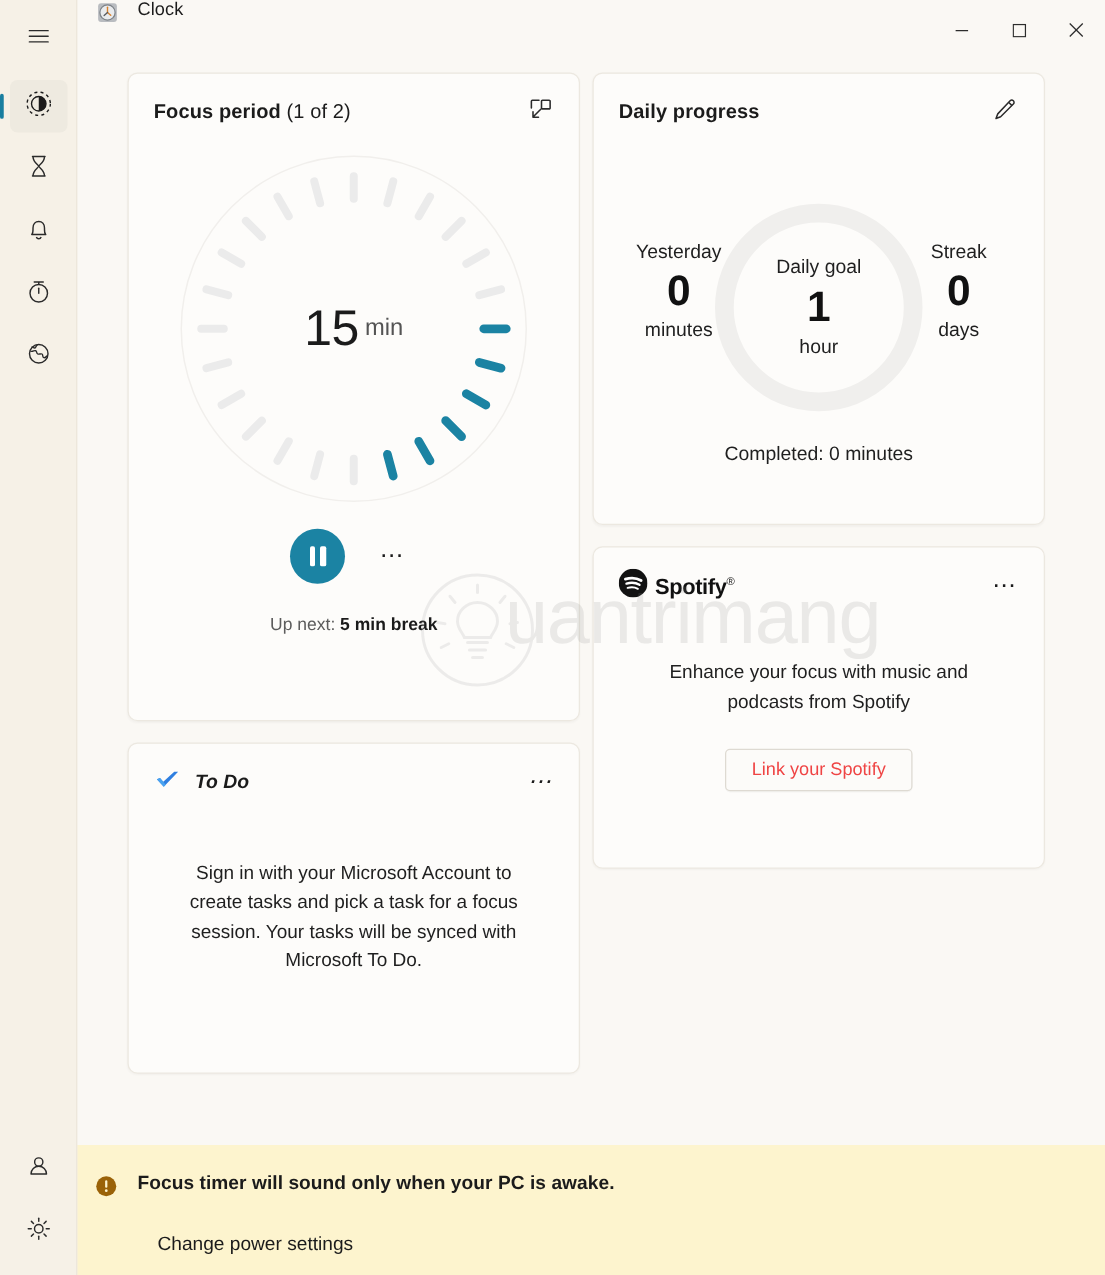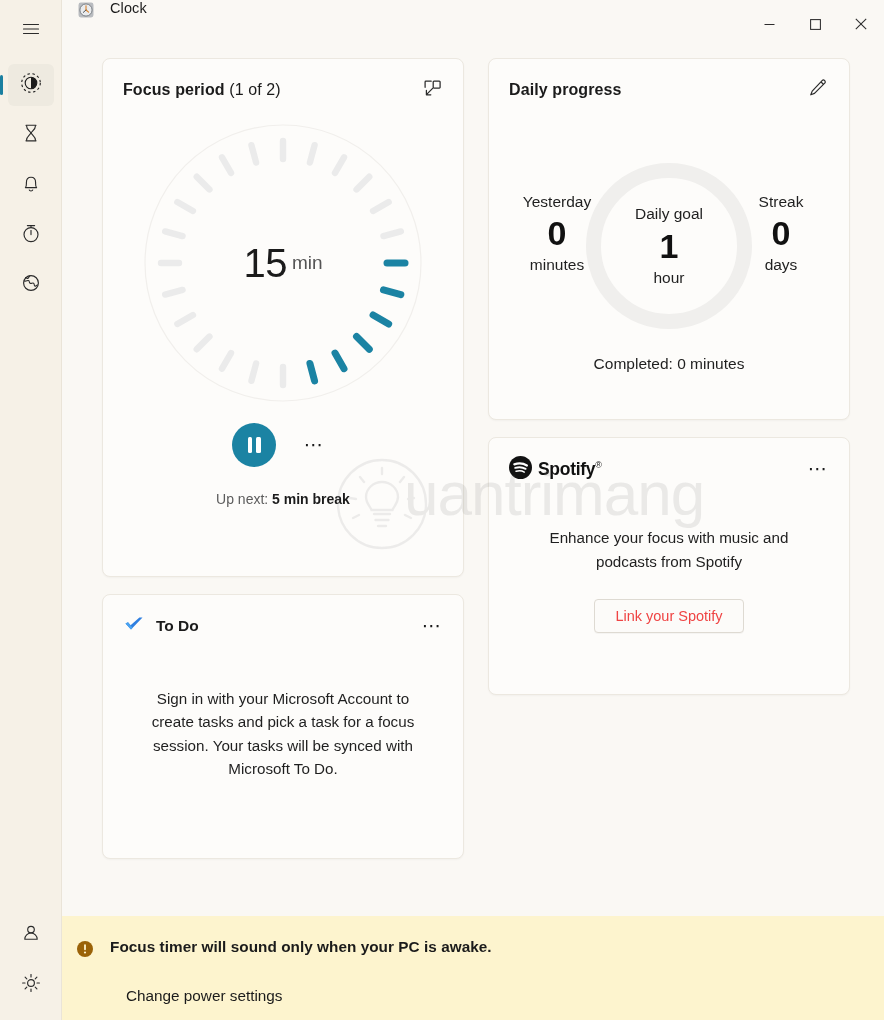--- a/index.html
+++ b/index.html
@@ -52,21 +52,21 @@
   .win-controls { margin-left: auto; display: flex; height: 48px; }
   .win-btn {
     width: 46px; height: 48px; display: flex; align-items: center; justify-content: center;
     cursor: pointer; color: #2c2c2c;
   }
 
   
   .content {
     flex: 1 1 auto;
     background: #faf8f4;
-    display: flex; gap: 24px;
+    display: flex; gap: 10px;
     padding: 10px 40px 0 40px;
     align-items: flex-start;
     overflow: hidden;
   }
   .col { display: flex; flex-direction: column; gap: 17px; }
   .col.left { width: 362px; flex: 0 0 362px; }
   .col.right { width: 362px; flex: 0 0 362px; }
 
   .card {
     background: #fdfcfa;
@@ -117,21 +117,21 @@
     display: flex; align-items: center; justify-content: center;
     cursor: pointer; background: transparent;
   }
   .upnext {
     text-align: center; margin-top: 24px; font-size: 14px; color: #5c5c5c;
   }
   .upnext b { color: #1b1b1b; font-weight: bold; }
 
   
   .todo-card { height: 265px; }
-  .todo-head { padding: 16px 16px 0 20px; display: flex; align-items: center; }
+  .todo-head { padding: 16px 16px 0 20px; display: flex; align-items: center; font-style: italic; }
   .todo-title { font-size: 15.5px; font-weight: bold; margin-left: 11px; }
   .todo-body {
     padding: 46px 34px 0 34px;
     text-align: center; font-size: 15.2px; line-height: 1.53; color: #1f1f1f;
   }
 
   
   .progress-card { height: 362px; }
   .progress-body { position: relative; height: 276px; }
   .ring-zone {

